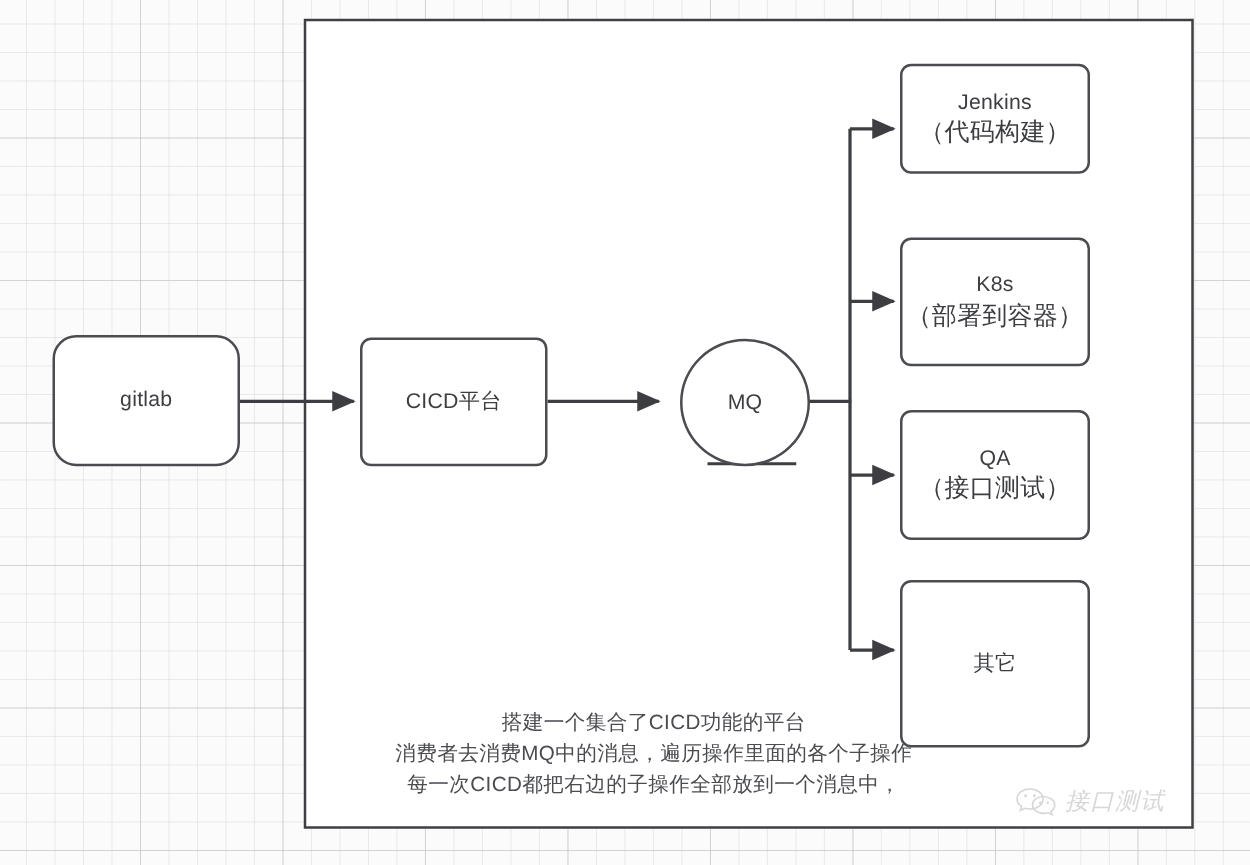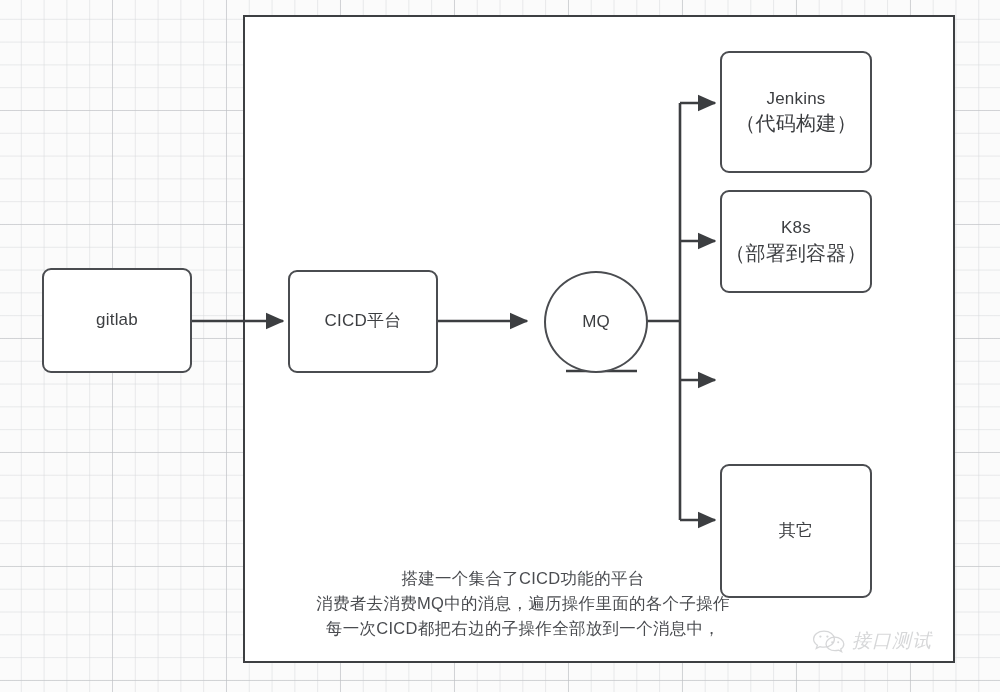--- a/index.html
+++ b/index.html
@@ -57,23 +57,23 @@
     align-items: center;
     justify-content: center;
     color: #3c3e41;
     text-align: center;
     line-height: 1.30;
   }
   .node .ln1 { font-size: 17px; letter-spacing: .2px; }
   .node .ln2 { font-size: 20px; letter-spacing: .2px; }
 
   
-  #node-gitlab { left: 42px;  top: 268px; width: 150px; height: 105px; }
+  #node-gitlab { left: 42px;  top: 268px; width: 150px; height: 105px; border-radius: 19px; }
   #node-cicd   { left: 288px; top: 270px; width: 150px; height: 103px; }
-  #node-jenkins{ left: 720px; top: 51px;  width: 152px; height: 122px; }
+  #node-jenkins{ left: 720px; top: 51px;  width: 152px; height: 88px; }
   #node-k8s    { left: 720px; top: 190px; width: 152px; height: 103px; }
   #node-qa     { left: 720px; top: 328px; width: 152px; height: 104px; }
   #node-other  { left: 720px; top: 464px; width: 152px; height: 134px; }
 
   
   #node-mq {
     position: absolute;
     left: 544px;
     top: 271px;
     width: 104px;
@@ -176,20 +176,24 @@
   <div class="node" id="node-jenkins">
     <span class="ln1">Jenkins</span>
     <span class="ln2">（代码构建）</span>
   </div>
 
   <div class="node" id="node-k8s">
     <span class="ln1">K8s</span>
     <span class="ln2">（部署到容器）</span>
   </div>
 
+  <div class="node" id="node-qa">
+    <span class="ln1">QA</span>
+    <span class="ln2">（接口测试）</span>
+  </div>
 
   <div class="node" id="node-other">
     <span class="ln1">其它</span>
   </div>
 
   <div id="caption">
     <div>搭建一个集合了CICD功能的平台</div>
     <div>消费者去消费MQ中的消息，遍历操作里面的各个子操作</div>
     <div>每一次CICD都把右边的子操作全部放到一个消息中，</div>
   </div>

